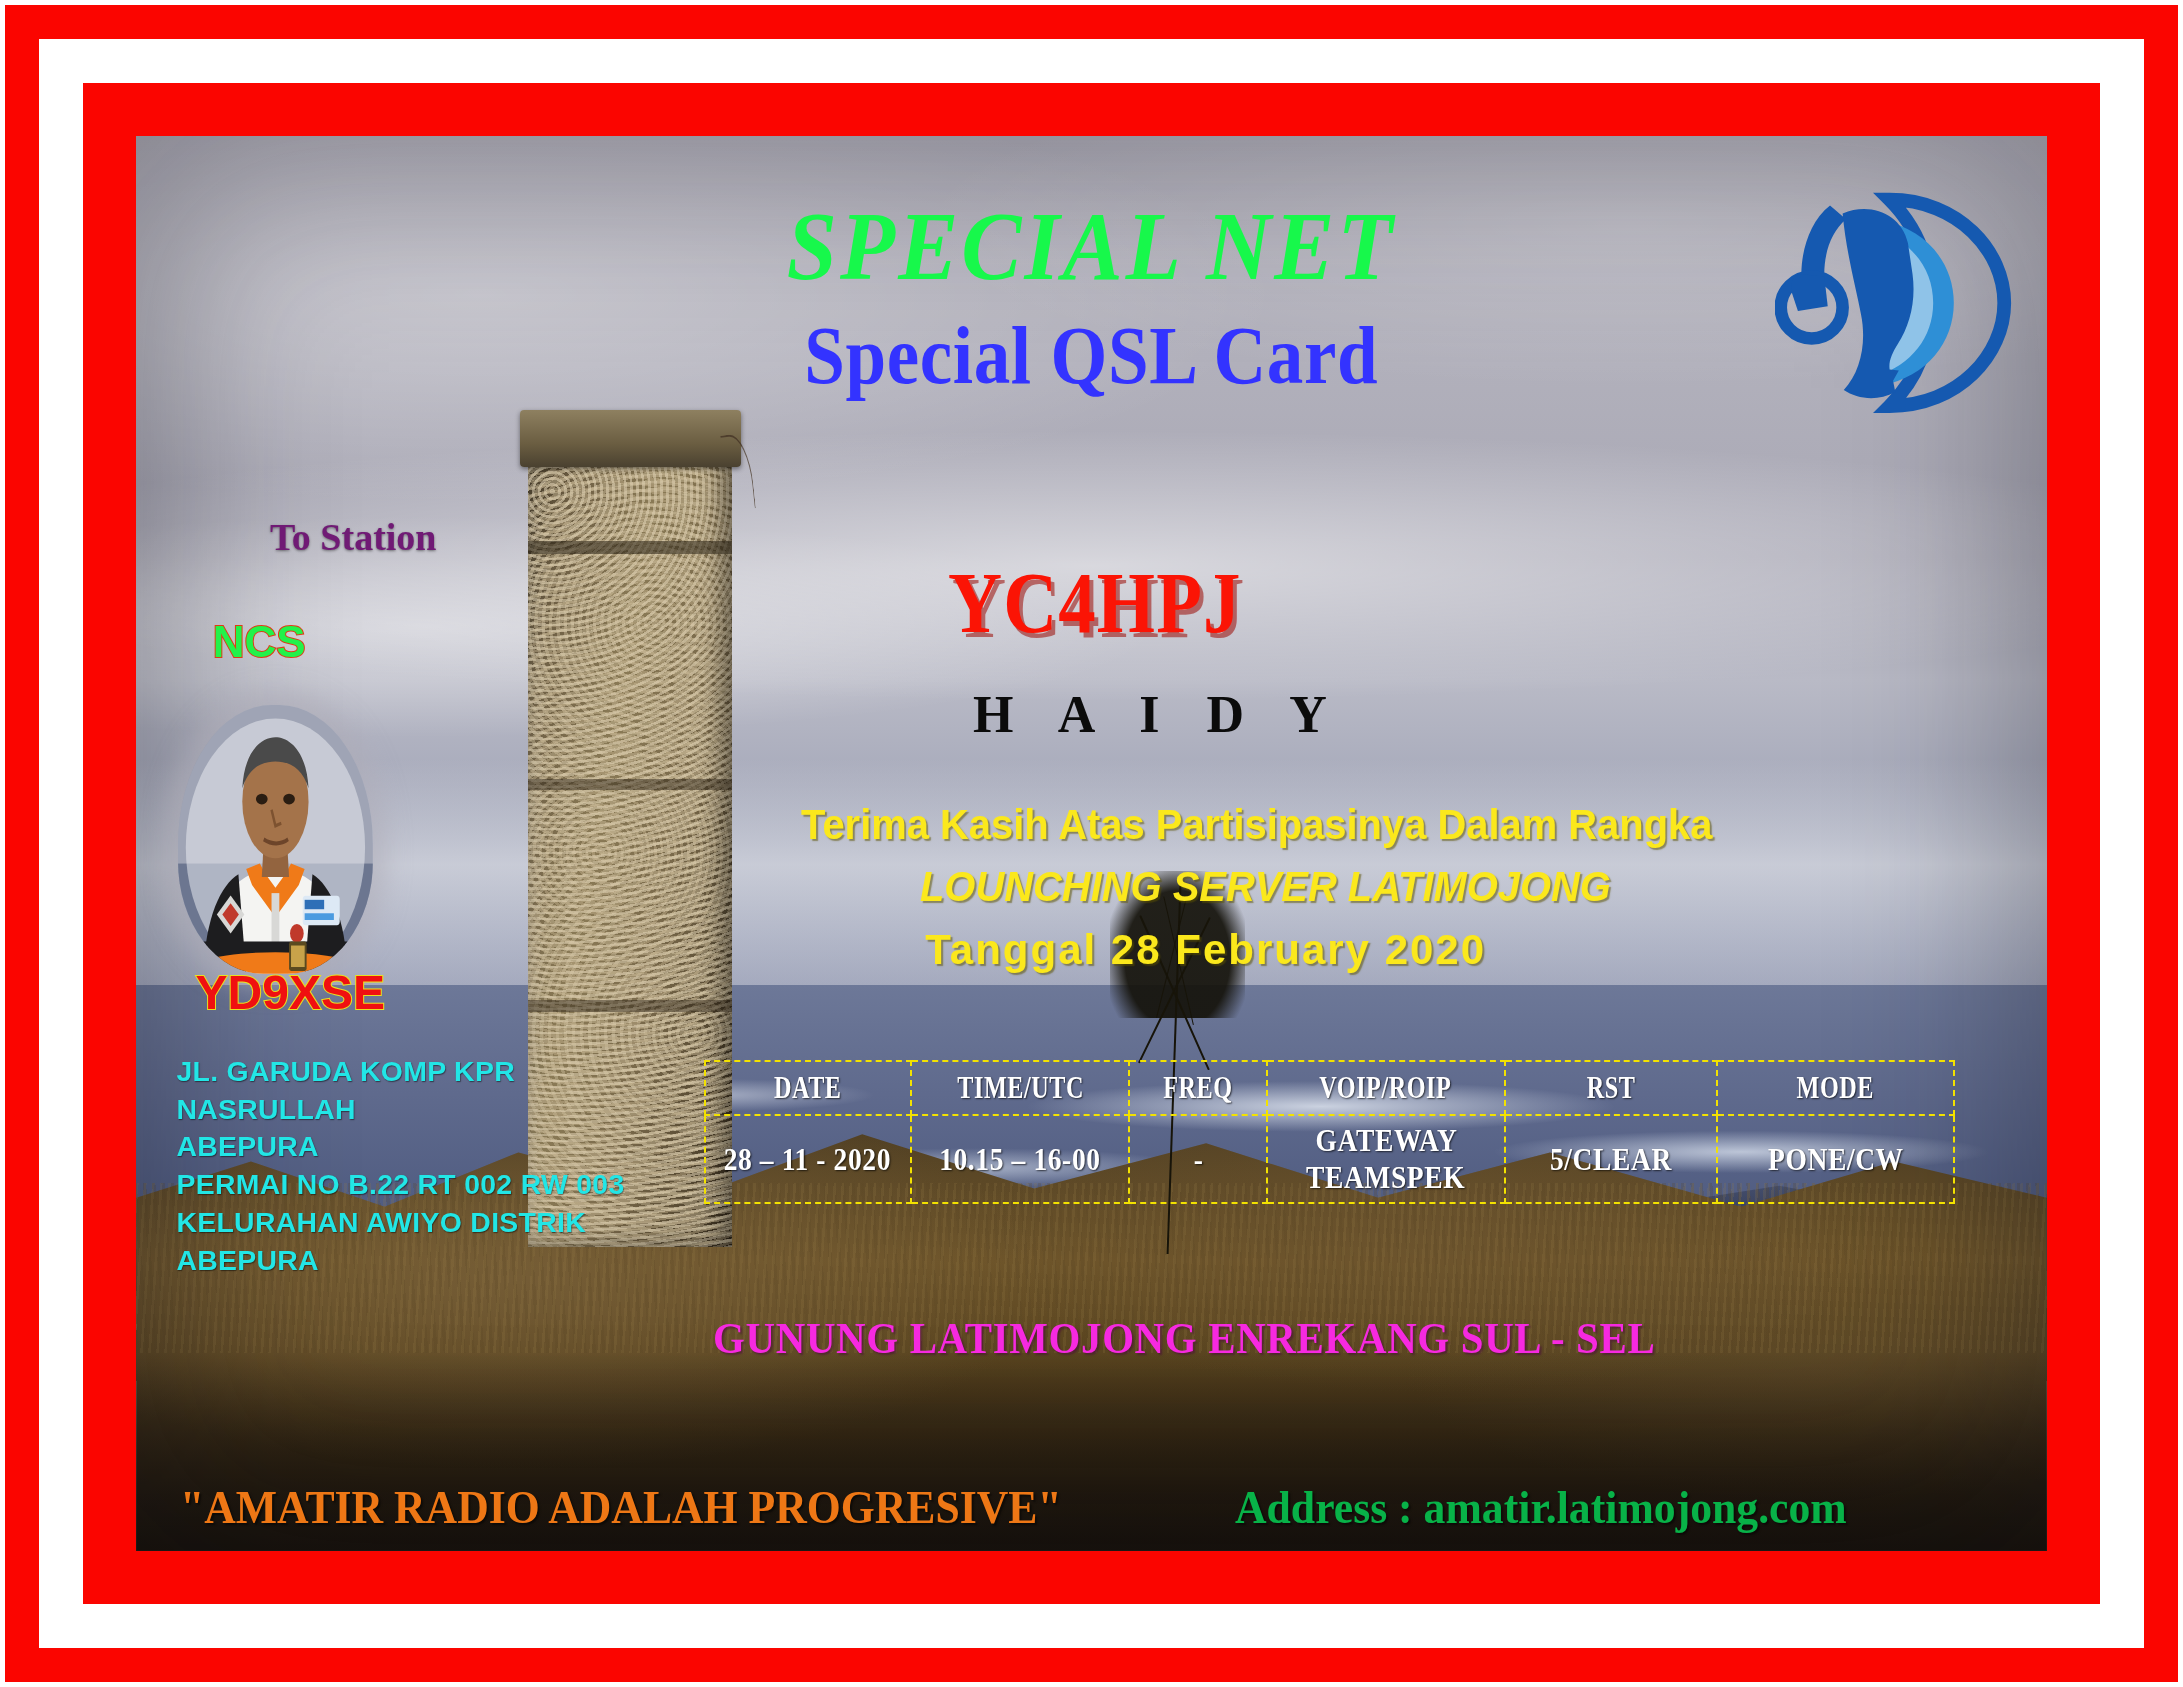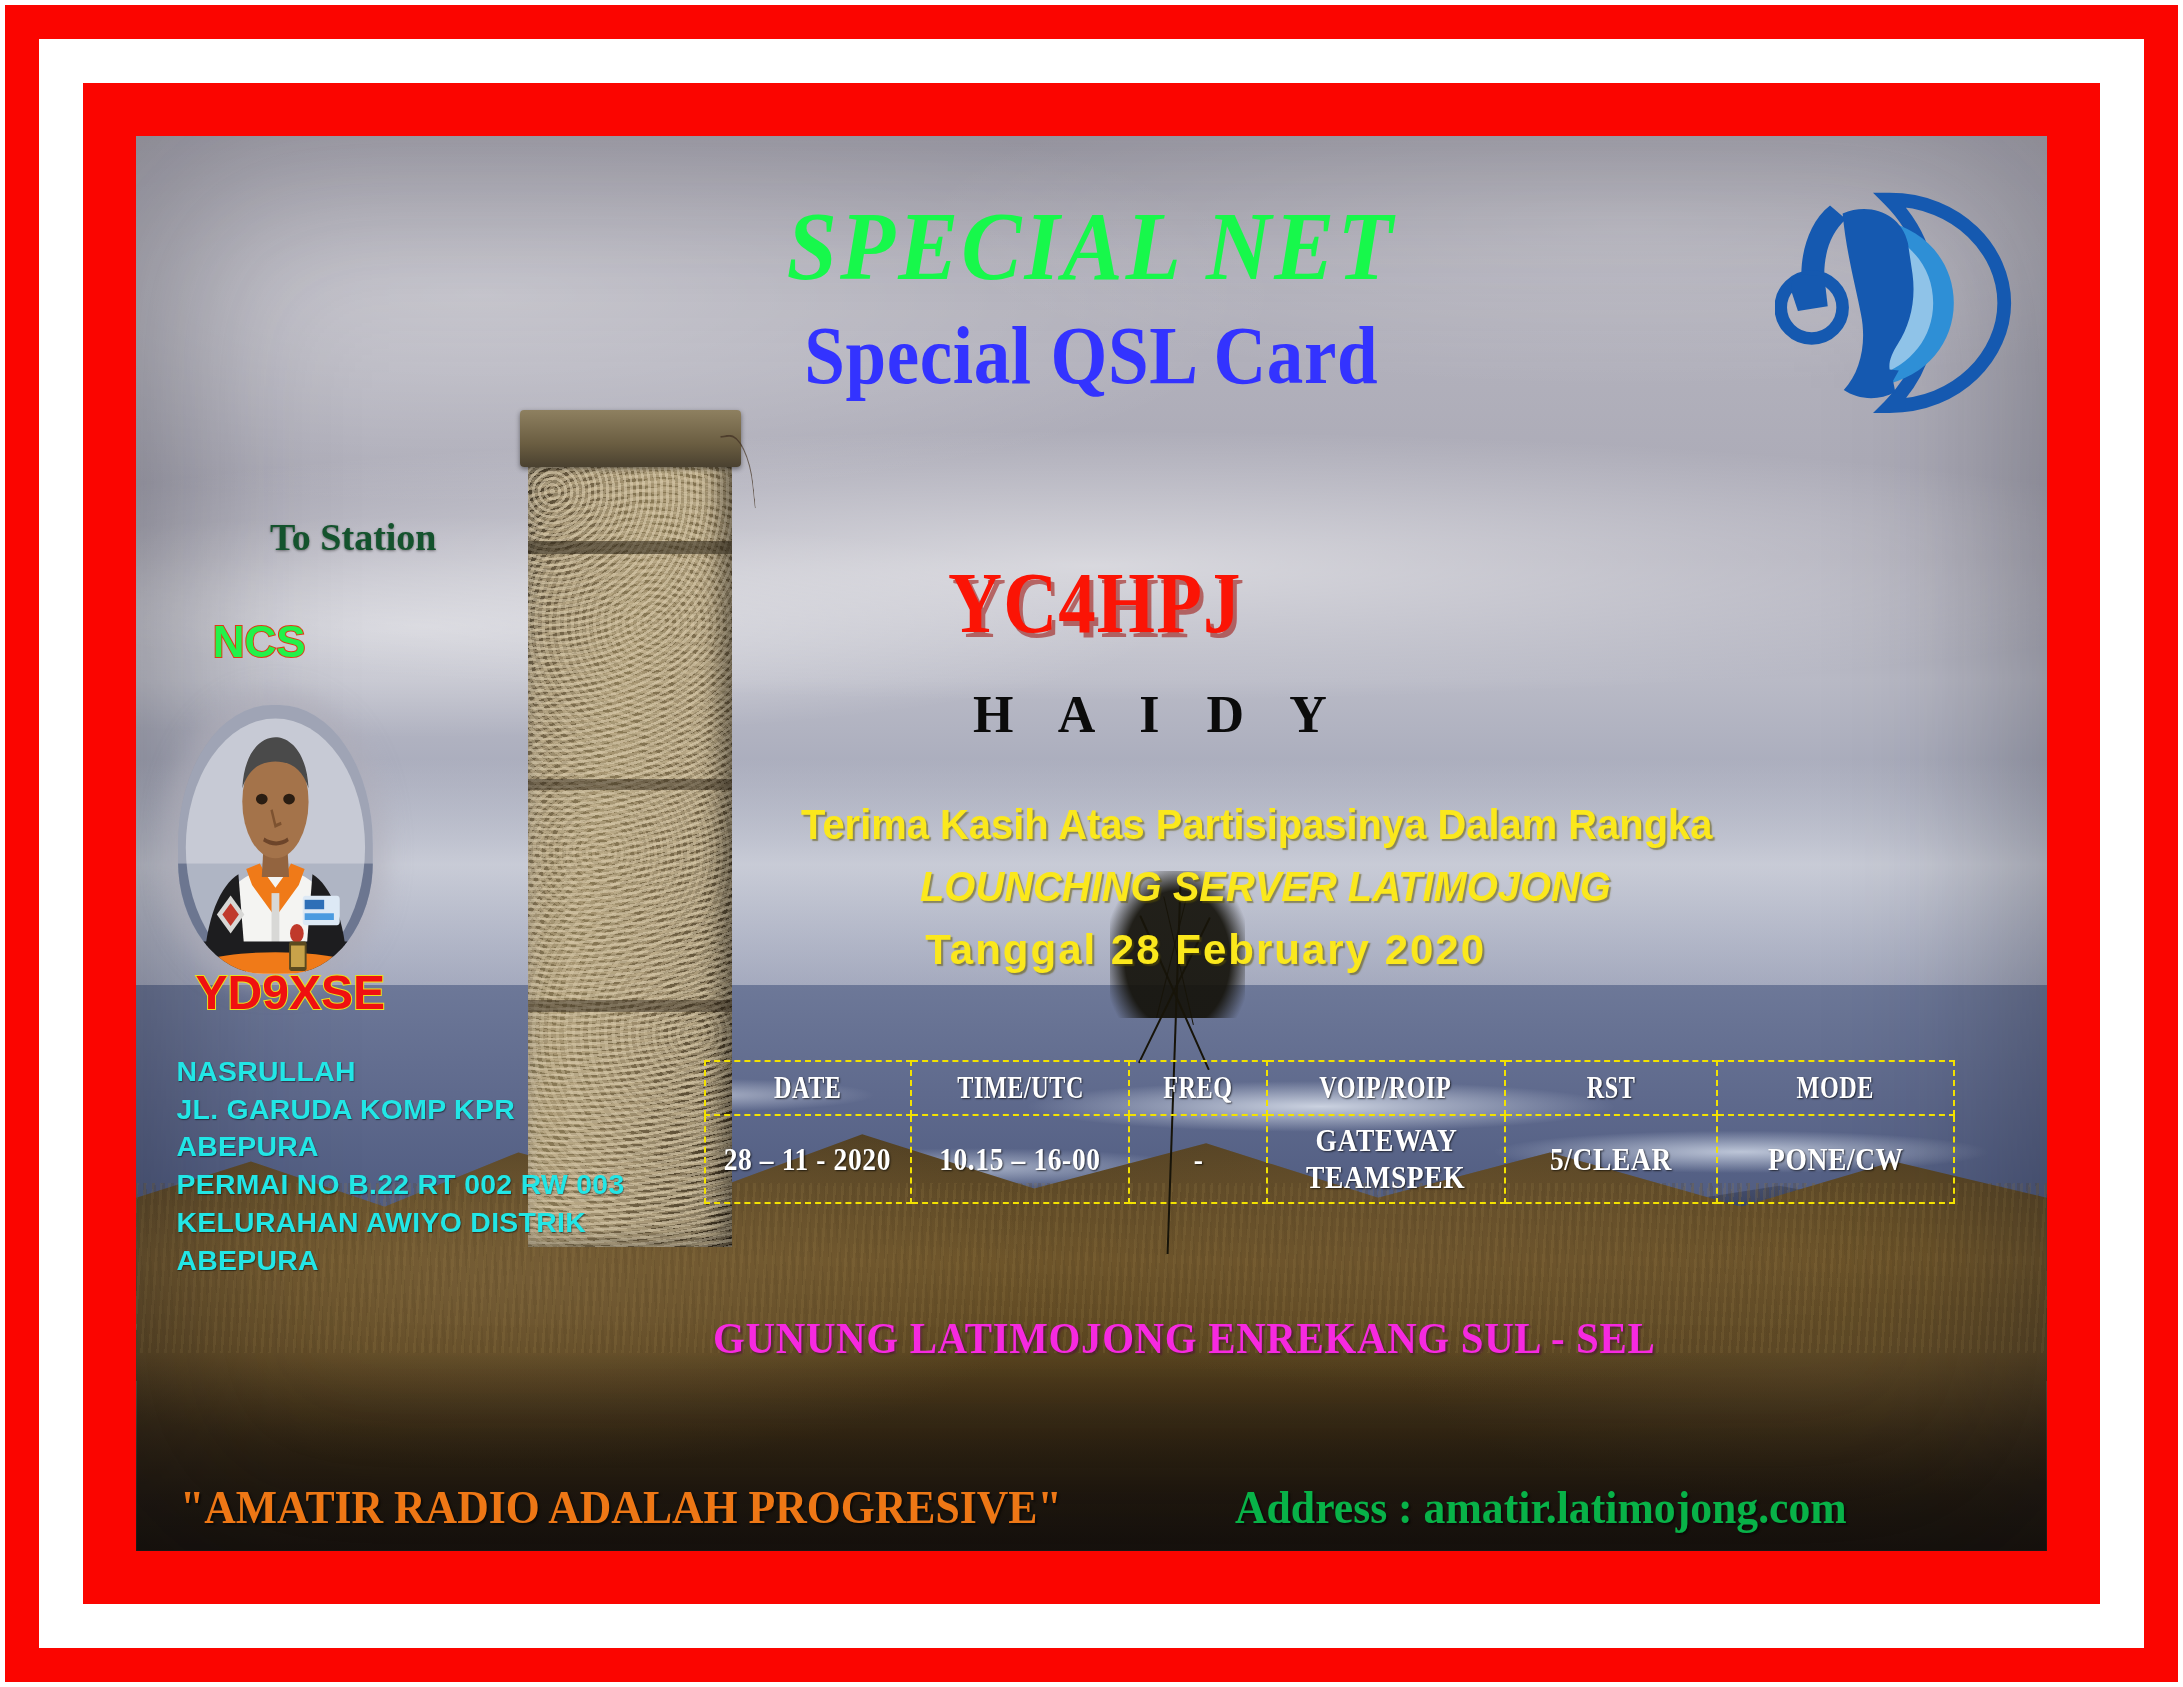--- a/index.html
+++ b/index.html
@@ -90,21 +90,21 @@
   #title-special-net{left:0;right:0;top:3.8%;text-align:center;
     font-family:"Liberation Serif",serif;font-style:italic;font-weight:bold;
     font-size:98px;letter-spacing:3.3px;color:#17f84b;
     transform:scaleX(.92);transform-origin:center;}
   #title-qsl{left:0;right:0;top:12.1%;text-align:center;
     font-family:"Liberation Serif",serif;font-weight:bold;
     font-size:83px;letter-spacing:0.7px;color:#3333ff;
     transform:scaleX(.88);transform-origin:center;}
 
   #to-station{left:7.0%;top:26.8%;font-family:"Liberation Serif",serif;
-    font-weight:bold;font-size:38px;color:#14532d;
+    font-weight:bold;font-size:38px;color:#701a75;
     text-shadow:0 1.3px 2.6px rgba(0,0,0,.45);}
 
   
   #ncs{left:4.0%;top:34.0%;font-family:"Liberation Sans",sans-serif;font-weight:bold;
     font-size:44px;color:#22f24a;
     -webkit-text-stroke:2px #e23a14;paint-order:stroke fill;}
   #op-photo{position:absolute;left:2.2%;top:40.2%;width:10.2%;height:19.0%;
     border-radius:48% 48% 44% 44%/52% 52% 42% 42%;overflow:hidden;
     box-shadow:0 0 22.5px 14.6px rgba(174,173,184,.55);}
   #yd9xse{left:3.1%;top:58.6%;font-family:"Liberation Sans",sans-serif;font-weight:bold;
@@ -261,22 +261,22 @@
               <ellipse cx="86" cy="70" rx="6" ry="4" fill="#2a1d12"></ellipse>
               <ellipse cx="114" cy="70" rx="6" ry="4" fill="#2a1d12"></ellipse>
               <path d="M96,78 L100,90 L106,88" fill="none" stroke="#7d5230" stroke-width="2.5"></path>
               <path d="M88,100 C96,104 106,104 113,100" fill="none" stroke="#6d452a" stroke-width="3"></path>
             </svg>
           </div>
 
           <div class="abs" id="yd9xse">YD9XSE</div>
 
           <div class="abs" id="addr">
+            <div>JL. GARUDA KOMP KPR</div>
             <div>NASRULLAH</div>
-            <div>JL. GARUDA KOMP KPR</div>
             <div>ABEPURA</div>
             <div>PERMAI NO B.22 RT 002 RW 003</div>
             <div>KELURAHAN AWIYO DISTRIK</div>
             <div>ABEPURA</div>
           </div>
 
           <div class="abs" id="callsign">YC4HPJ</div>
           <div class="abs" id="opname">H A I D Y</div>
 
           <div class="abs" id="thanks">Terima Kasih Atas Partisipasinya Dalam Rangka</div>

